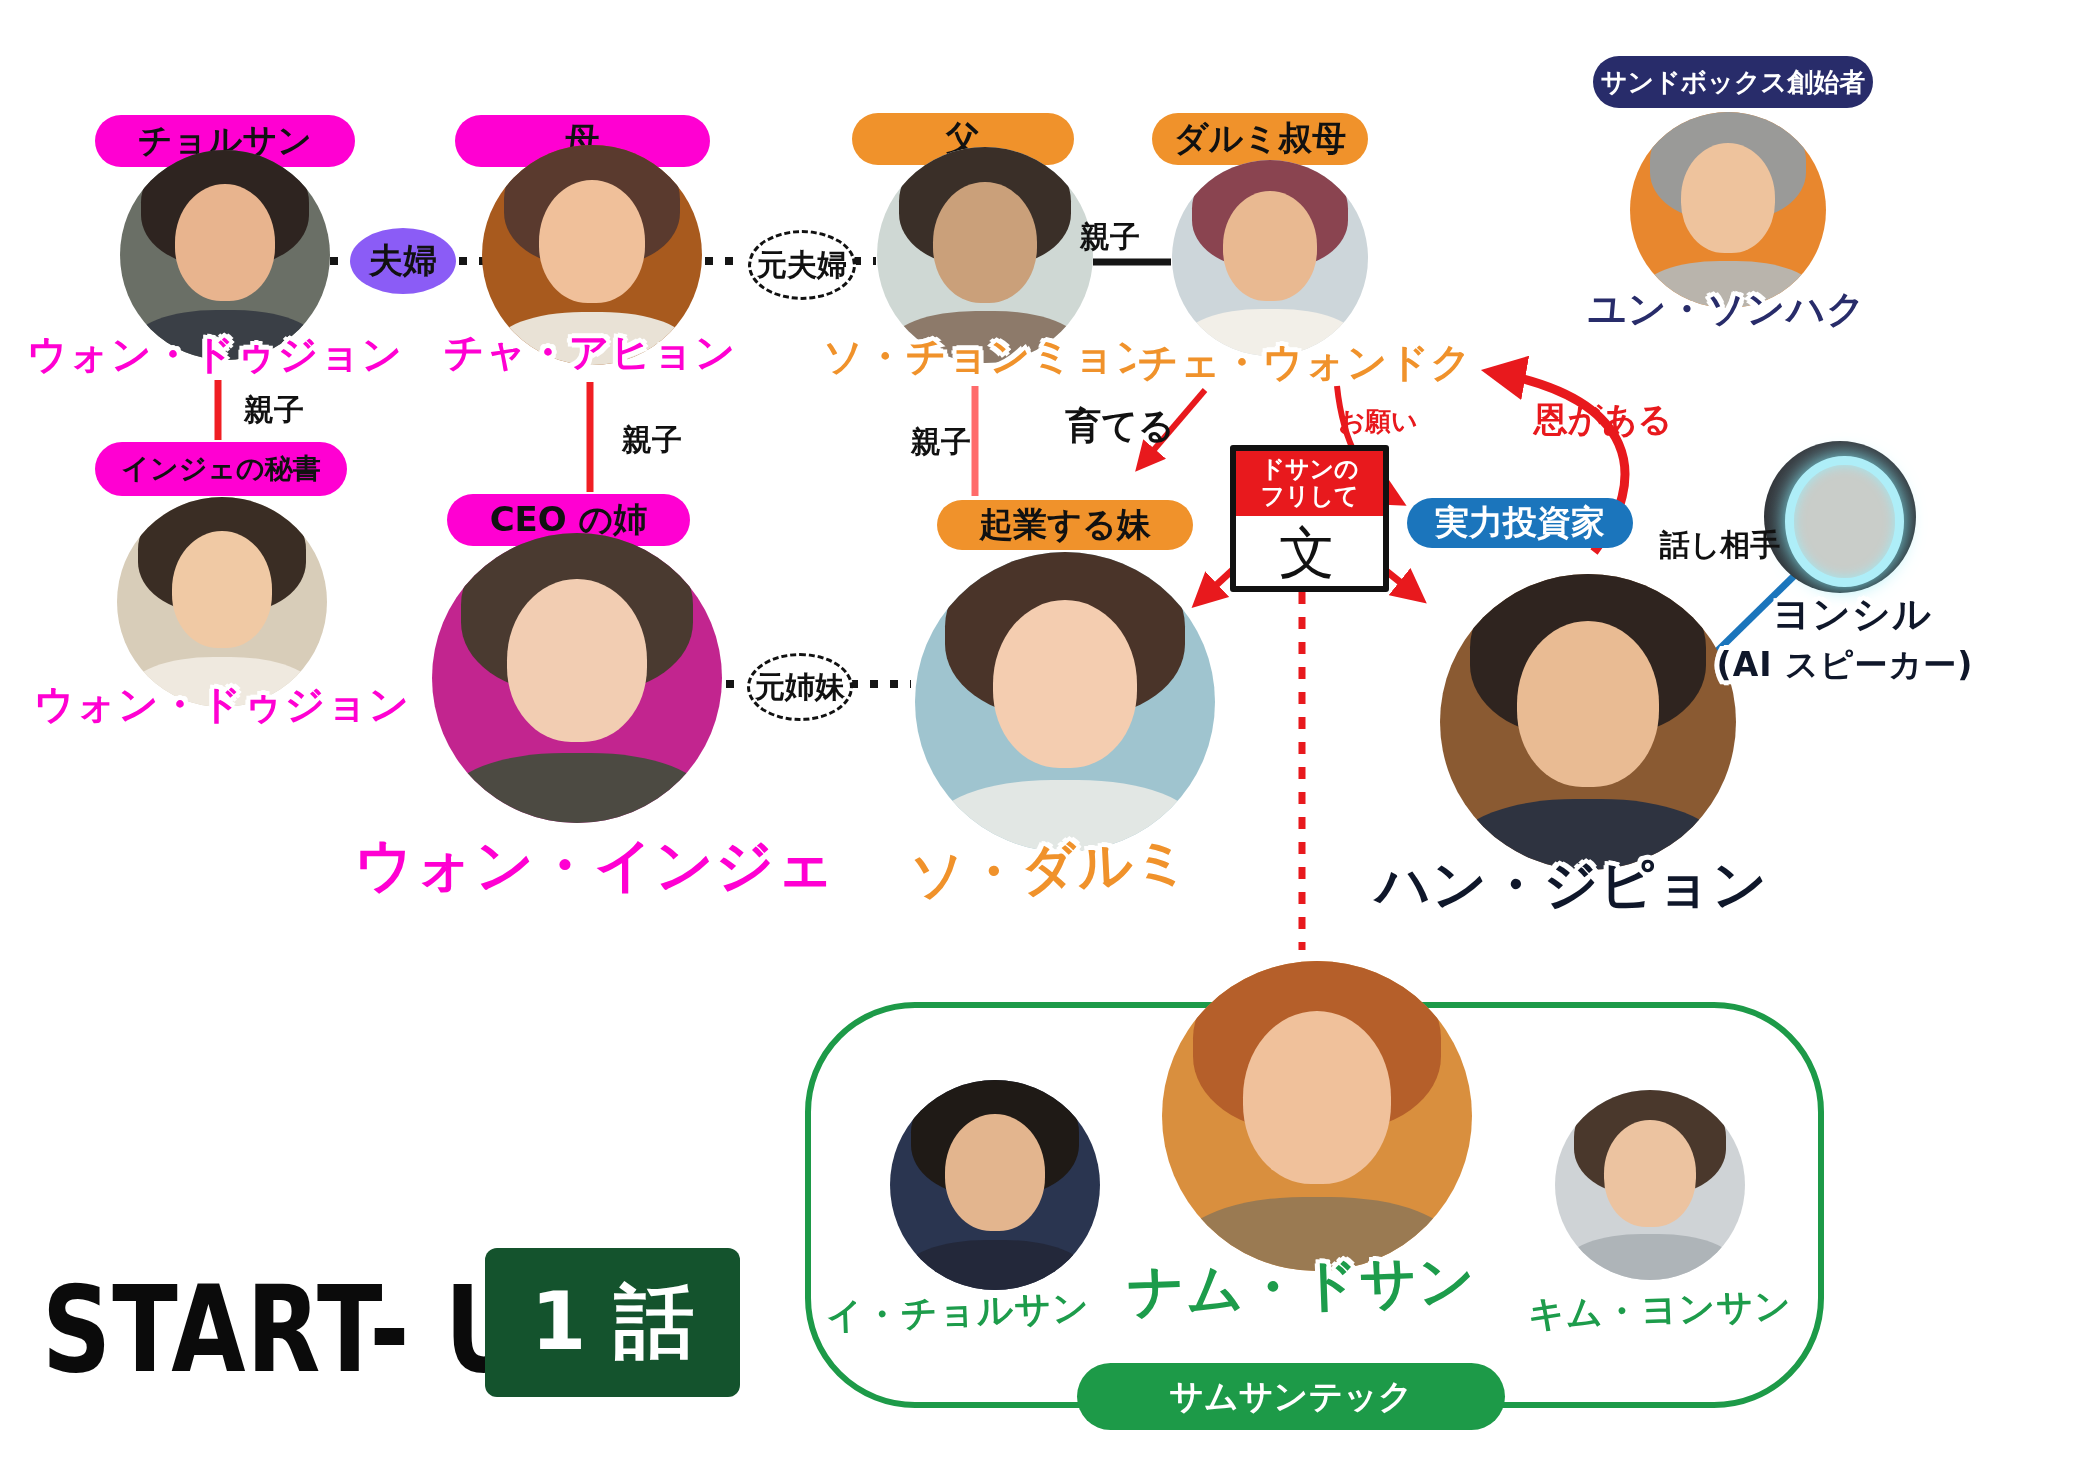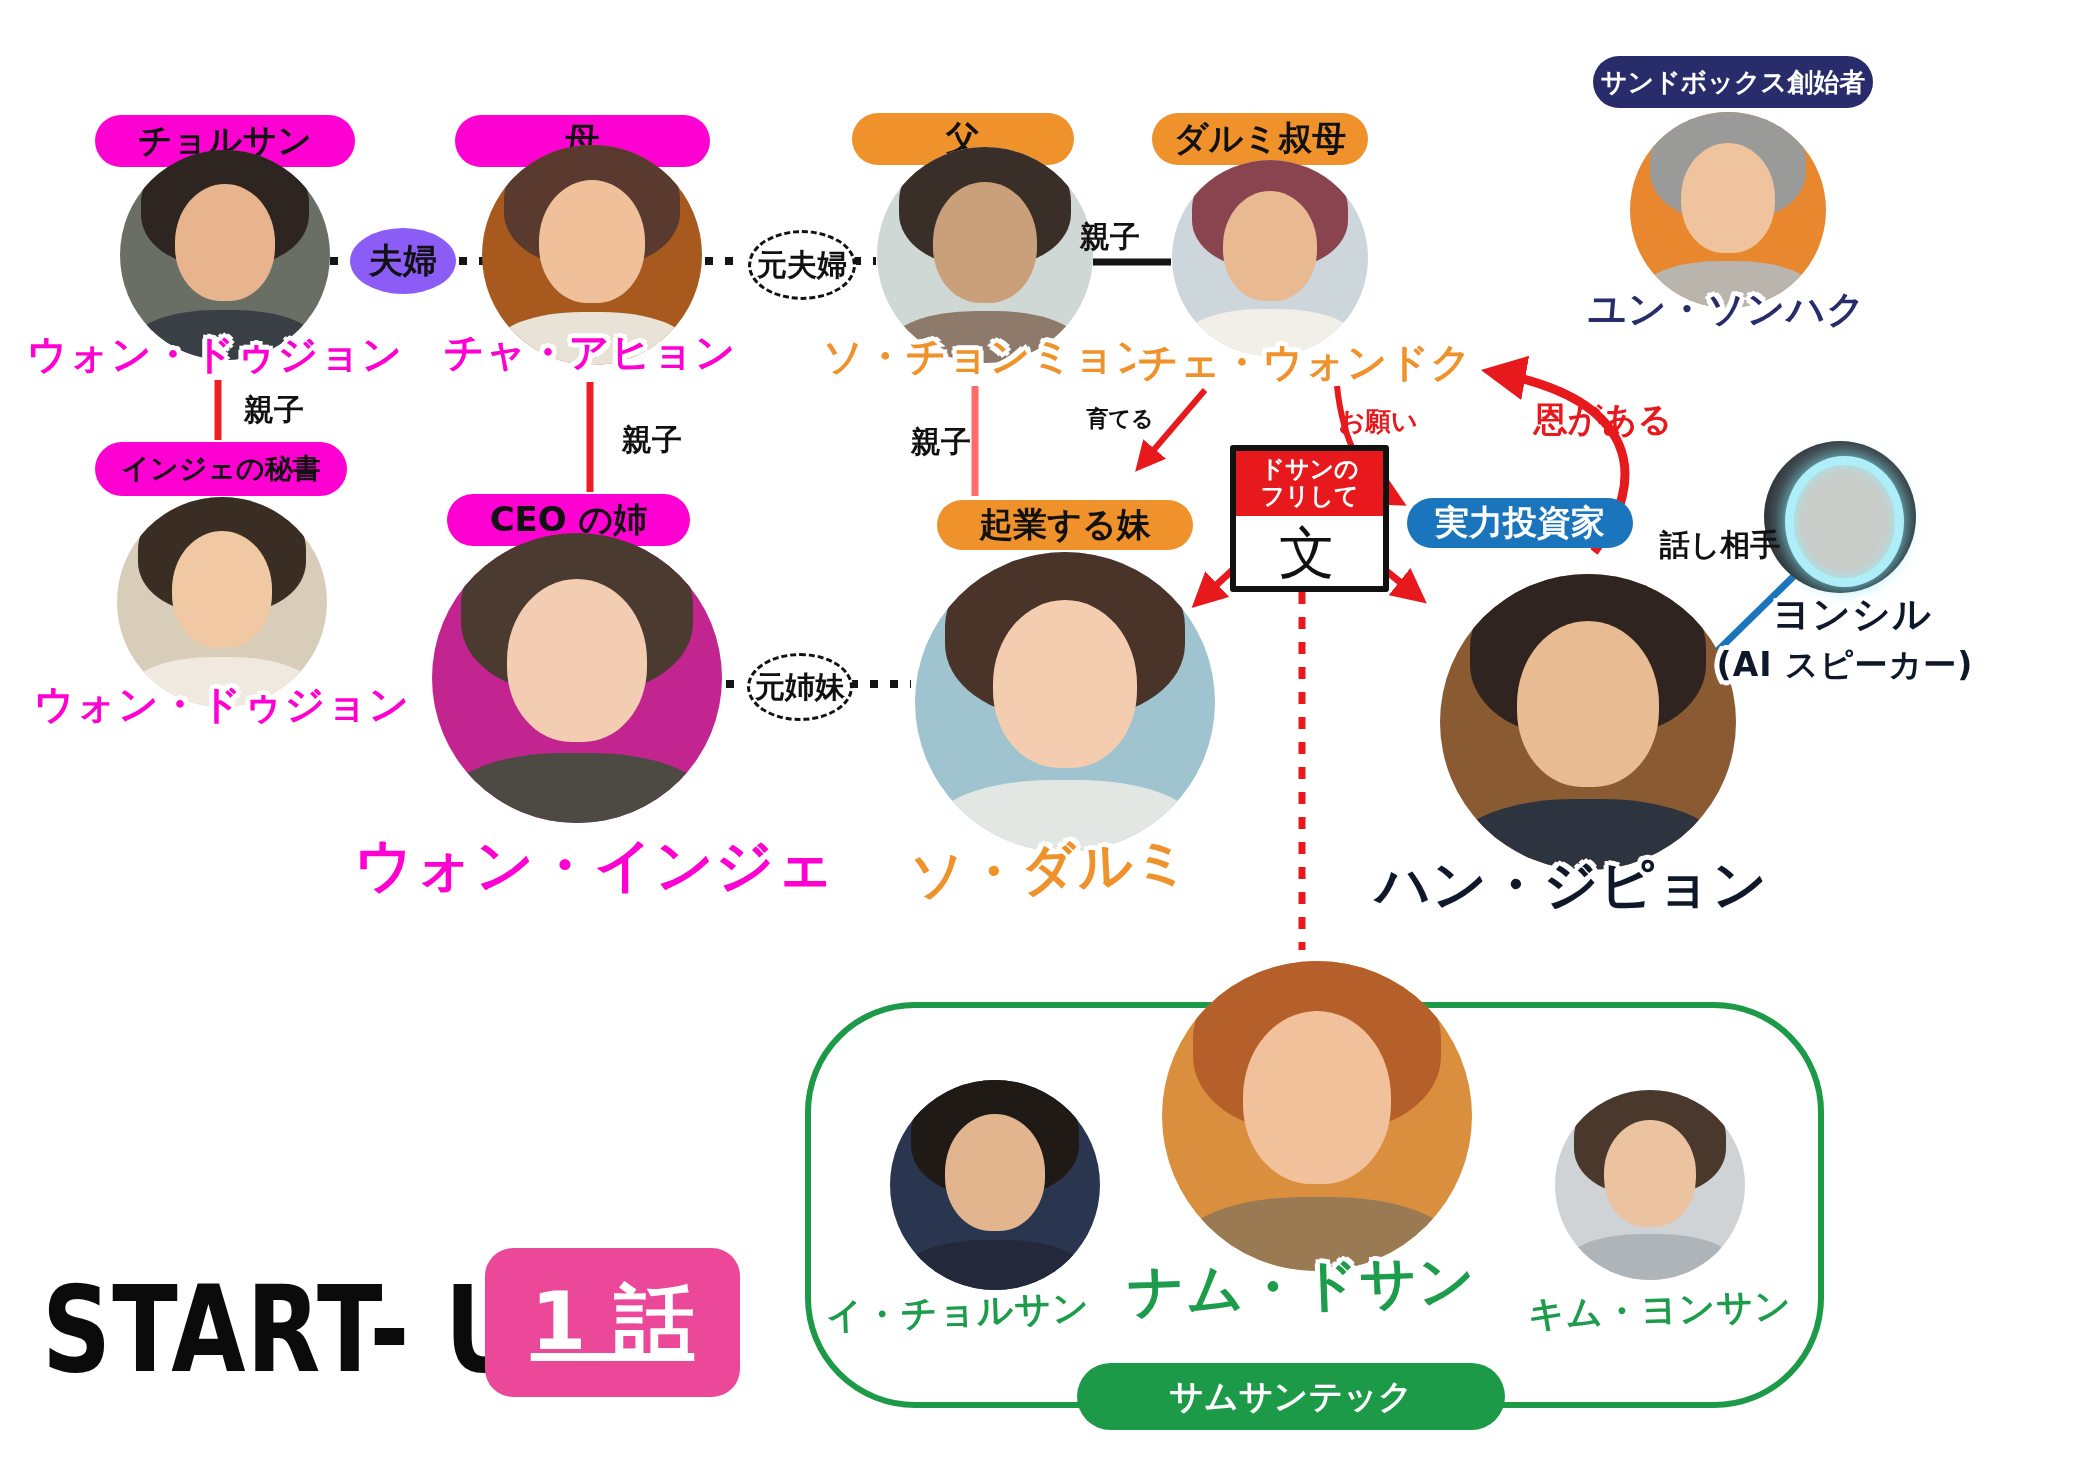--- a/index.html
+++ b/index.html
@@ -48,22 +48,22 @@
   .buntsu{position:absolute;z-index:4;background:#fff;border:6px solid #111;border-radius:3px;overflow:hidden;
           display:flex;flex-direction:column;}
   .buntsu .head{background:#E8191D;color:#fff;font-weight:700;text-align:center;
                 padding:5px 0 6px 0;line-height:1.12;}
   .buntsu .main{flex:1;display:flex;align-items:center;justify-content:center;font-weight:400;color:#111;padding-left:43px;}
   
   .group-box{position:absolute;z-index:1;border:6px solid #1D9A48;border-radius:110px;background:transparent;}
   
   .show-title{position:absolute;z-index:3;font-weight:800;color:#0b0b0b;letter-spacing:1px;
               transform:scaleY(1.25);transform-origin:left bottom;white-space:nowrap;}
-  .episode{position:absolute;z-index:3;background:#ec4899;border-radius:28px;color:#fff;font-weight:700;
-           display:flex;align-items:center;justify-content:center;white-space:nowrap;text-decoration:underline;}
+  .episode{position:absolute;z-index:3;background:#14532d;border-radius:12px;color:#fff;font-weight:700;
+           display:flex;align-items:center;justify-content:center;white-space:nowrap;}
 </style>
 </head>
 <body>
 
 <div class="canvas">
 
   <svg class="lines" width="2100" height="1464" viewBox="0 0 2100 1464">
     <defs>
       <marker id="ar" viewBox="0 0 10 10" refX="7.5" refY="5" markerWidth="5" markerHeight="5" orient="auto-start-reverse">
         <path d="M0,0 L10,5 L0,10 z" fill="#E8191D"></path>
@@ -147,21 +147,21 @@
   <div class="rel-label" style="left:652px;top:425px;font-size:30px;">親子</div>
   <div class="pill magenta" style="left:447px;top:494px;width:243px;height:52px;font-size:34px;">CEO の姉</div>
   <div class="photo" style="left:432px;top:533px;width:290px;height:290px;--bg:#c2258f;--hair:#4a3a30;--skin:#f2cdb2;--suit:#4c4a42;">
       <div class="sh"></div>
     </div>
   <div class="cname t-magenta" style="left:595px;top:836px;font-size:58px;">ウォン・インジェ</div>
 
   <div class="rel-ellipse dashed" style="left:747px;top:653px;width:100px;height:62px;font-size:30px;">元姉妹</div>
 
   <div class="rel-label" style="left:941px;top:427px;font-size:30px;">親子</div>
-  <div class="rel-label" style="left:1120px;top:408px;font-size:22px;">育てる</div>
+  <div class="rel-label" style="left:1120px;top:408px;font-size:36px;">育てる</div>
   <div class="pill orange" style="left:937px;top:500px;width:256px;height:50px;font-size:34px;">起業する妹</div>
   <div class="photo" style="left:915px;top:552px;width:300px;height:300px;--bg:#9fc4cf;--hair:#4a3429;--skin:#f4cdb0;--suit:#e2e7e4;">
       <div class="sh"></div>
     </div>
   <div class="cname t-orange" style="left:1050px;top:842px;font-size:54px;transform:translateX(-50%) rotate(-3deg);">ソ・ダルミ</div>
 
   <div class="rel-label red" style="left:1378px;top:408px;font-size:26px;">お願い</div>
   <div class="buntsu" style="left:1230px;top:445px;width:147px;height:135px;">
     <div class="head" style="font-size:24px;">
       <div>ドサンの</div>

